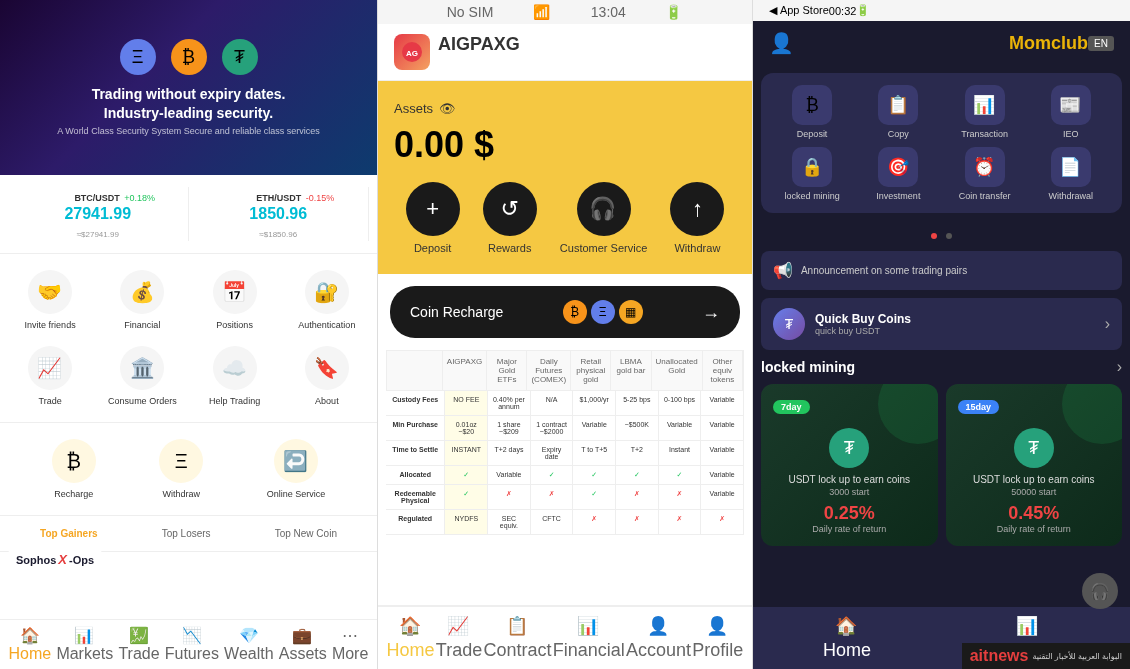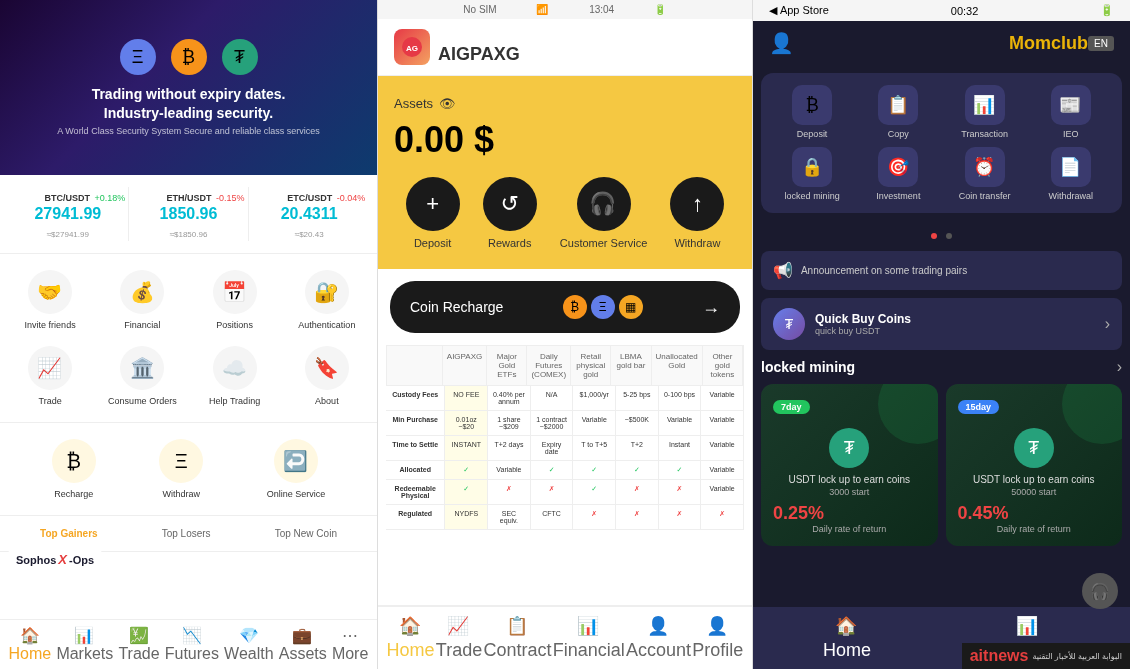--- a/index.html
+++ b/index.html
@@ -154,21 +154,21 @@
       flex-direction: column;
       overflow: hidden;
       border-left: 1px solid #ddd;
       border-right: 1px solid #ddd;
     }
 
     .panel2-header {
       background: #fff;
       padding: 10px 16px;
       display: flex;
-      align-items: flex-end;
+      align-items: flex-start;
       gap: 8px;
       border-bottom: 1px solid #eee;
     }
 
     .aigpaxg-logo {
       width: 36px;
       height: 36px;
       background: linear-gradient(135deg, #e63946, #f4a261);
       border-radius: 8px;
       display: flex;
@@ -181,21 +181,21 @@
 
     .panel2-header-title {
       font-size: 18px;
       font-weight: 700;
       color: #333;
     }
 
     .status-bar {
       background: #f5f5f5;
       padding: 4px 33px;
-      font-size: 10px;
+      font-size: 14px;
       color: #666;
       display: flex;
       justify-content: center;
       gap: 40px;
     }
 
     .panel2-assets {
       background: #f5c842;
       padding: 20px 16px;
       flex: 0 0 auto;
@@ -331,21 +331,20 @@
       background: #1a1a2e;
       display: flex;
       flex-direction: column;
       overflow: hidden;
     }
 
     .panel3-status {
       background: #f5f5f5;
       padding: 4px 16px;
       display: flex;
-      justify-content: space-between;
       align-items: center;
       font-size: 11px;
     }
 
     .panel3-topbar {
       background: #1a1a2e;
       padding: 10px 16px;
       display: flex;
       align-items: center;
       justify-content: space-between;
@@ -521,20 +520,21 @@
       font-size: 9px;
       color: #aaa;
       text-align: center;
       margin-bottom: 6px;
     }
 
     .lm-rate {
       font-size: 18px;
       font-weight: 700;
       color: #ef4444;
+      text-align: center;
     }
 
     .lm-rate-label {
       font-size: 9px;
       color: #aaa;
       text-align: center;
     }
 
     .panel3-footer {
       background: #2a2a4e;
@@ -590,28 +590,20 @@
     <div class="price-divider"></div>
     <div class="price-item">
       <div>
         <span class="price-label">ETH/USDT</span>
         <span class="price-change-neg"> -0.15%</span>
       </div>
       <span class="price-value">1850.96</span>
       <span class="price-sub">≈$1850.96</span>
     </div>
     <div class="price-divider"></div>
-    <div class="price-item">
-      <div>
-        <span class="price-label">ETC/USDT</span>
-        <span class="price-change-neg"> -0.04%</span>
-      </div>
-      <span class="price-value">20.4311</span>
-      <span class="price-sub">≈$20.43</span>
-    </div>
   </div>
 
   <div class="panel1-grid">
     <div class="grid-item">
       <div class="grid-icon">🤝</div>
       <span class="grid-label">Invite friends</span>
     </div>
     <div class="grid-item">
       <div class="grid-icon">💰</div>
       <span class="grid-label">Financial</span>
@@ -760,21 +752,21 @@
 
   <div class="panel2-table">
     <div class="table-header-row">
       <div class="th" style="flex:1.5;"></div>
       <div class="th">AIGPAXG</div>
       <div class="th">Major Gold ETFs</div>
       <div class="th">Daily Futures (COMEX)</div>
       <div class="th">Retail physical gold</div>
       <div class="th">LBMA gold bar</div>
       <div class="th">Unallocated Gold</div>
-      <div class="th">Other gold tokens</div>
+      <div class="th">Other equiv tokens</div>
     </div>
     <div class="table-body">
       <div class="tr">
         <div class="td" style="flex:1.5; font-weight:600;">Custody Fees</div>
         <div class="td td-highlight">NO FEE</div>
         <div class="td">0.40% per annum</div>
         <div class="td">N/A</div>
         <div class="td">$1,000/yr</div>
         <div class="td">5-25 bps</div>
         <div class="td">0-100 bps</div>

